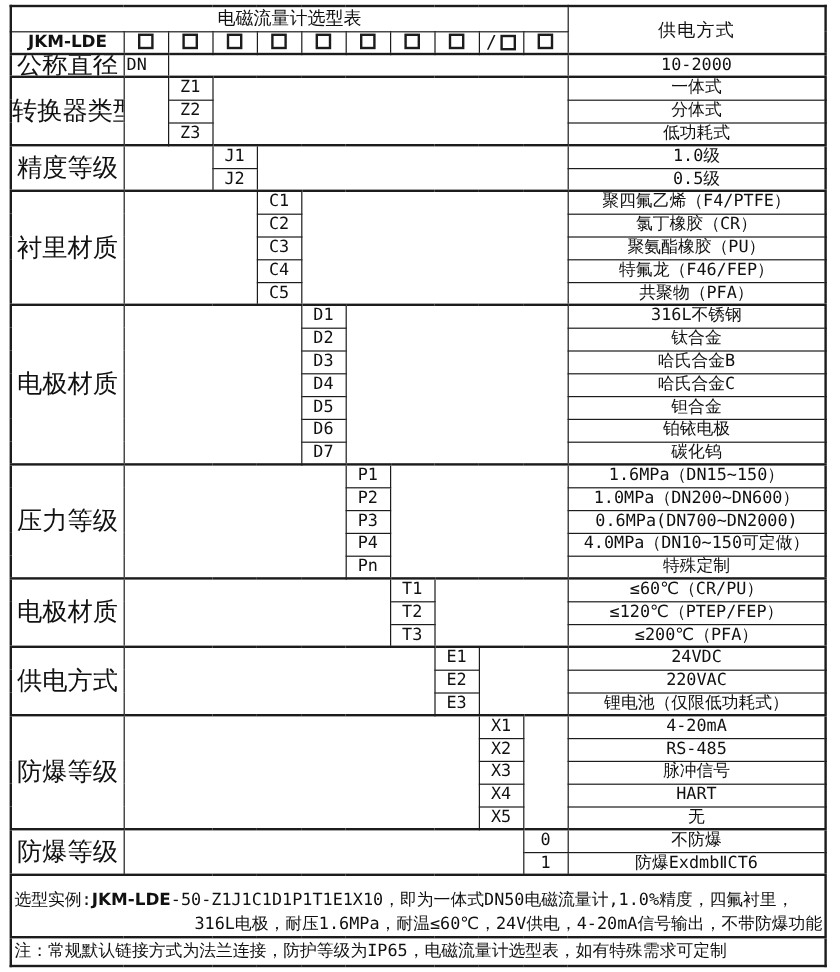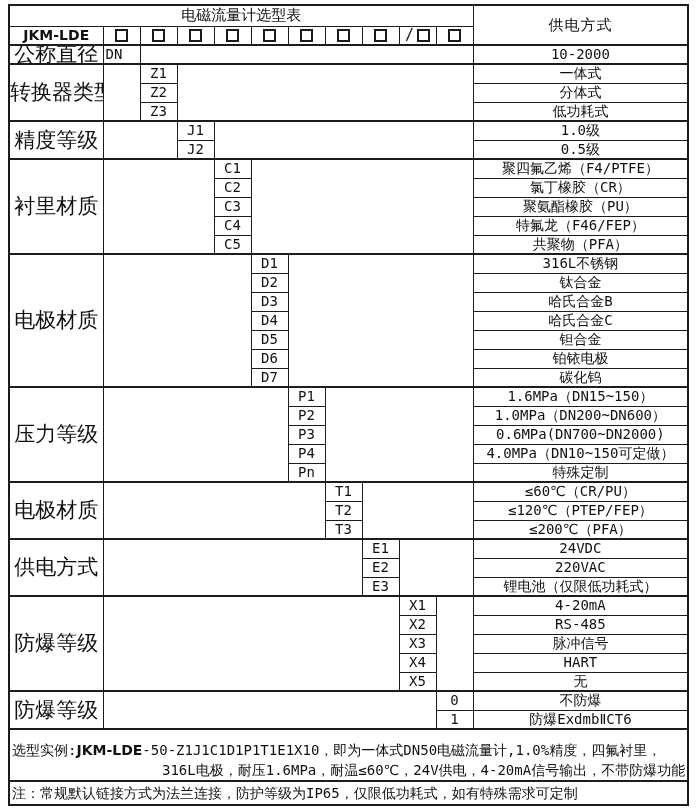--- a/index.html
+++ b/index.html
@@ -247,18 +247,18 @@
   <td class="desc">防爆ExdmbⅡCT6</td>
 </tr>
 
 <tr class="r-expl sec">
   <td class="expl" colspan="12">
     <div class="ex-l1"><span>选型实例:</span><b class="mb">JKM-LDE</b><span>-50-Z1J1C1D1P1T1E1X10，即为一体式DN50电磁流量计,1.0%精度，四氟衬里，</span></div>
     <div class="ex-l2">316L电极，耐压1.6MPa，耐温≤60℃，24V供电，4-20mA信号输出，不带防爆功能</div>
   </td>
 </tr>
 <tr class="r-note sec">
-  <td class="note" colspan="12">注：常规默认链接方式为法兰连接，防护等级为IP65，仅限低功耗式，如有特殊需求可定制</td>
+  <td class="note" colspan="12">注：常规默认链接方式为法兰连接，防护等级为IP65，电磁流量计选型表，如有特殊需求可定制</td>
 </tr>
 
 </tbody>
     </table>
 </div>
 
 </body></html>

